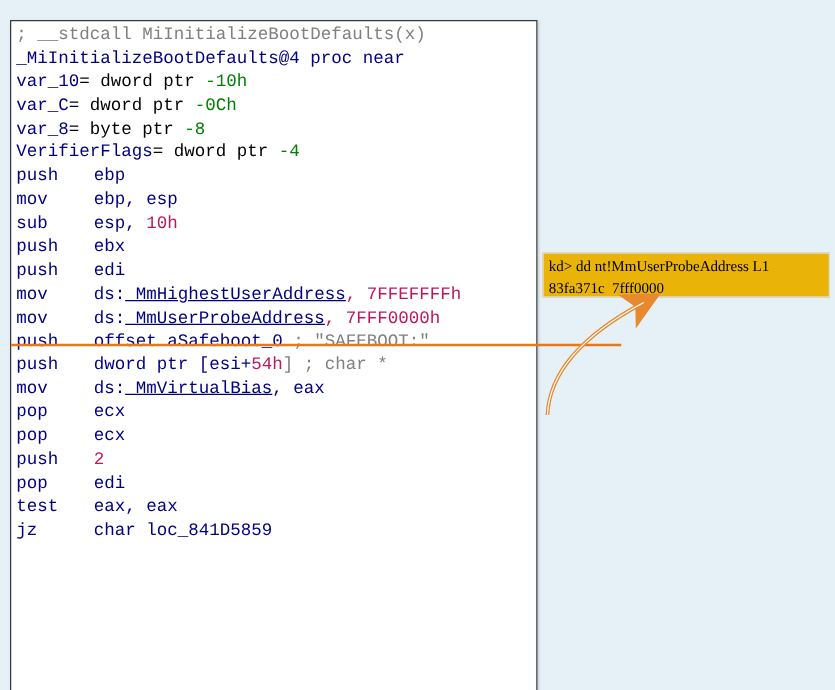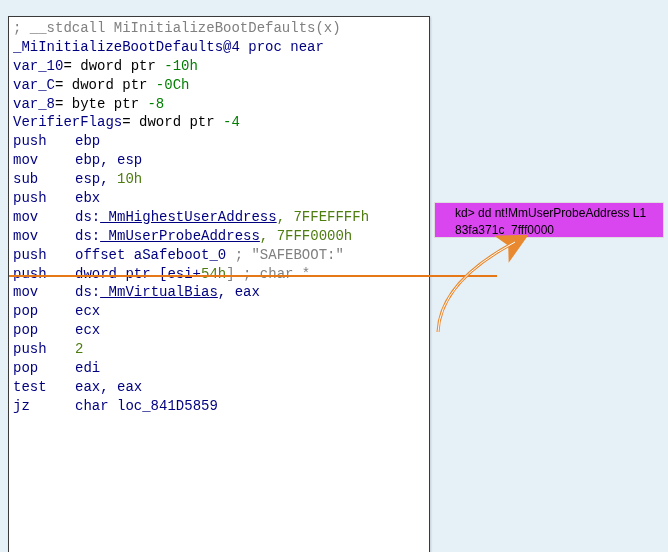--- a/index.html
+++ b/index.html
@@ -23,46 +23,46 @@
     background: #ffffff;
     border: 1px solid #3a3a3a;
     box-shadow: 1px 1px 2px rgba(0,0,0,0.15);
     padding: 2px 4px;
     box-sizing: border-box;
   }
   .line { white-space: pre; }
   .comment { color: #808080; }
   .mnemonic { color: #000080; font-weight: normal; display:inline-block; width: 62px; }
   .reg { color: #000080; }
-  .num { color: #4d7c0f; }
+  .num { color: #be185d; }
   .sym { color: #000080; }
   .str { color: #808080; }
   .link { color: #000080; text-decoration: underline; text-align: center; }
   .offset { color: #007f00; }
   .label { color: #000080; }
   .separator-line {
     position: absolute;
     left: 9px;
     top: 275px;
     width: 488px;
     height: 0;
     border-top: 2px solid #e77817;
   }
   .callout-box {
     position: absolute;
     left: 434px;
     top: 202px;
     width: 230px;
     height: 36px;
-    background: #d946ef;
+    background: #eab308;
     border: 1px solid #ddd;
-    font-family: Liberation Sans, sans-serif;
+    font-family: Liberation Serif, serif;
     font-size: 12px;
     line-height: 1.4;
-    padding: 2px 20px;
+    padding: 2px 4px;
     box-sizing: border-box;
     white-space: pre;
     color: #000;
   }
   .arrow-svg {
     position: absolute;
     left: 430px;
     top: 232px;
     width: 140px;
     height: 120px;
@@ -79,20 +79,21 @@
   <div class="line"><span class="label">var_10</span><span>= dword ptr </span><span class="offset">-10h</span></div>
   <div class="line"><span class="label">var_C</span><span>= dword ptr </span><span class="offset">-0Ch</span></div>
   <div class="line"><span class="label">var_8</span><span>= byte ptr </span><span class="offset">-8</span></div>
   <div class="line"><span class="label">VerifierFlags</span><span>= dword ptr </span><span class="offset">-4</span></div>
   <div class="line"></div>
 
   <div class="line"><span class="mnemonic">push</span><span class="reg">ebp</span></div>
   <div class="line"><span class="mnemonic">mov</span><span class="reg">ebp, esp</span></div>
   <div class="line"><span class="mnemonic">sub</span><span class="reg">esp, </span><span class="num">10h</span></div>
   <div class="line"><span class="mnemonic">push</span><span class="reg">ebx</span></div>
+  <div class="line"><span class="mnemonic">push</span><span class="reg">edi</span></div>
   <div class="line"><span class="mnemonic">mov</span><span class="reg">ds:</span><span class="link">_MmHighestUserAddress</span><span class="num">, 7FFEFFFFh</span></div>
   <div class="line"><span class="mnemonic">mov</span><span class="reg">ds:</span><span class="link">_MmUserProbeAddress</span><span class="num">, 7FFF0000h</span></div>
   <div class="line"><span class="mnemonic">push</span><span class="reg">offset </span><span class="label">aSafeboot_0</span><span class="str"> ; "SAFEBOOT:"</span></div>
   <div class="line"><span class="mnemonic">push</span><span class="reg">dword ptr [esi+</span><span class="num">54h</span><span class="str">] ; char *</span></div>
   <div class="line"><span class="mnemonic">mov</span><span class="reg">ds:</span><span class="link">_MmVirtualBias</span><span class="reg">, eax</span></div>
   <div class="line"><span class="mnemonic">pop</span><span class="reg">ecx</span></div>
   <div class="line"><span class="mnemonic">pop</span><span class="reg">ecx</span></div>
   <div class="line"><span class="mnemonic">push</span><span class="num">2</span></div>
   <div class="line"><span class="mnemonic">pop</span><span class="reg">edi</span></div>
   <div class="line"><span class="mnemonic">test</span><span class="reg">eax, eax</span></div>

